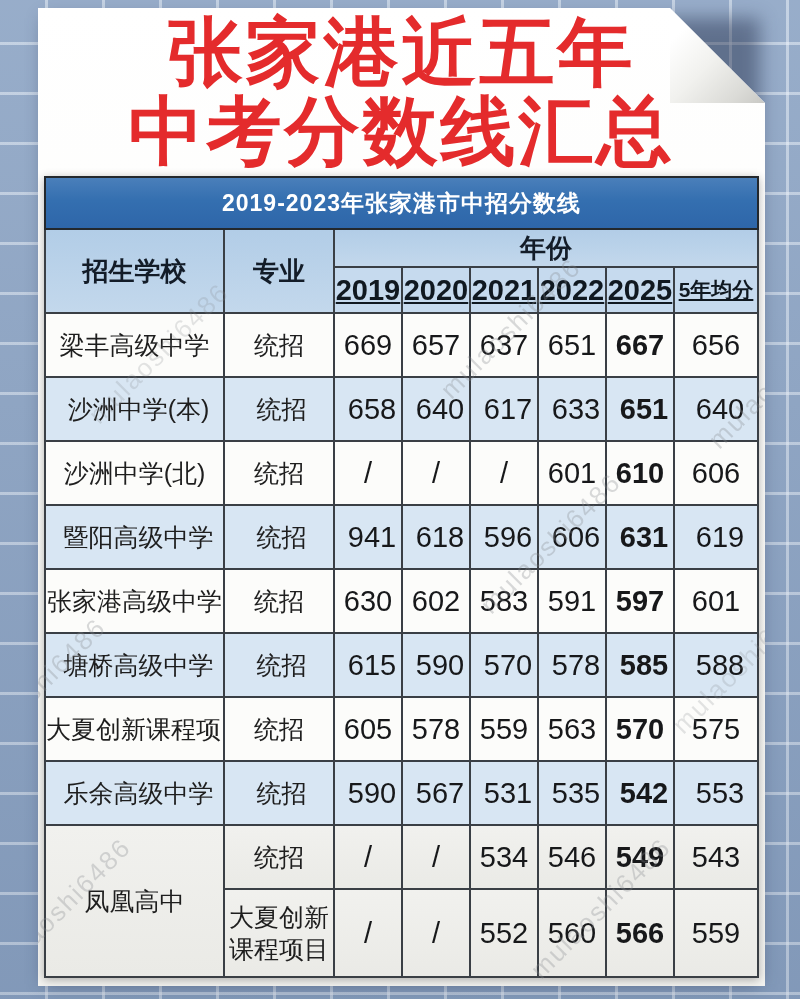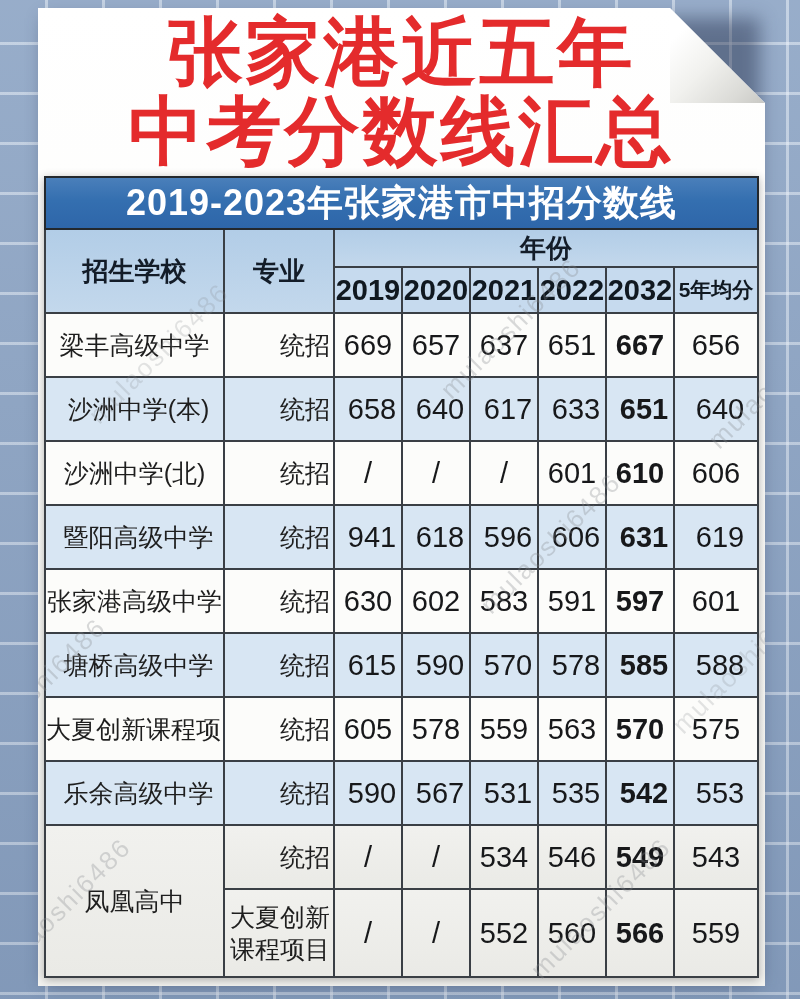--- a/index.html
+++ b/index.html
@@ -80,57 +80,57 @@
     text-align: center;
     vertical-align: middle;
     padding: 0;
     overflow: hidden;
   }
 
   th.caption {
     height: 50px;
     background: linear-gradient(180deg, #4a7fba 0%, #346fb0 45%, #2e66a9 100%);
     color: #ffffff;
-    font-size: 36px;
+    font-size: 23px;
     font-weight: bold;
     letter-spacing: 1px;
     border-color: #23282d;
   }
 
   .hdr {
     background: linear-gradient(180deg, #b2cde7 0%, #c3d8ec 100%);
     color: #131c28;
     font-weight: bold;
     font-size: 26px;
   }
   th.yeargroup-h { height: 36px; }
   #year-row th {
     height: 44px;
     background: #c6daee;
     color: #101820;
     font-weight: bold;
     font-size: 29px;
+    text-decoration: underline;
   }
   #year-row th.avg { font-size: 21px; white-space: nowrap; }
 
   tbody tr { height: 64px; }
   tbody tr:last-child { height: 88px; }
 
   td.school {
     font-size: 25px;
     color: #1e1e1e;
     white-space: nowrap;
     margin-left: 28px;
   }
   td.major {
     font-size: 25px;
     color: #1e1e1e;
     line-height: 1.3;
     padding: 0 3px;
-    text-align: right;
   }
   td.num {
     font-size: 29px;
     color: #17181a;
   }
   td.num.bold { font-weight: bold; }
 
   tr.tone-white td { background: #fcfcfa; }
   tr.tone-blue  td { background: #d8e6f3; padding-left: 8px; }
   tr.tone-gray  td { background: linear-gradient(180deg, #f1f1ee 0%, #eaeae6 100%); }
@@ -187,21 +187,21 @@
       <tr>
         <th class="hdr school-h" rowspan="2">招生学校</th>
         <th class="hdr major-h" rowspan="2">专业</th>
         <th class="hdr yeargroup-h" colspan="6">年份</th>
       </tr>
       <tr id="year-row">
           <th class="yr">2019</th>
           <th class="yr">2020</th>
           <th class="yr">2021</th>
           <th class="yr">2022</th>
-          <th class="yr">2032</th>
+          <th class="yr">2025</th>
           <th class="yr avg">5年均分</th>
         </tr>
     </thead>
     <tbody id="table-body">
         <tr class="tone-white">
           <td class="school" rowspan="1">梁丰高级中学</td>
           <td class="major">统招</td>
           <td class="num">669</td>
           <td class="num">657</td>
           <td class="num">637</td>

